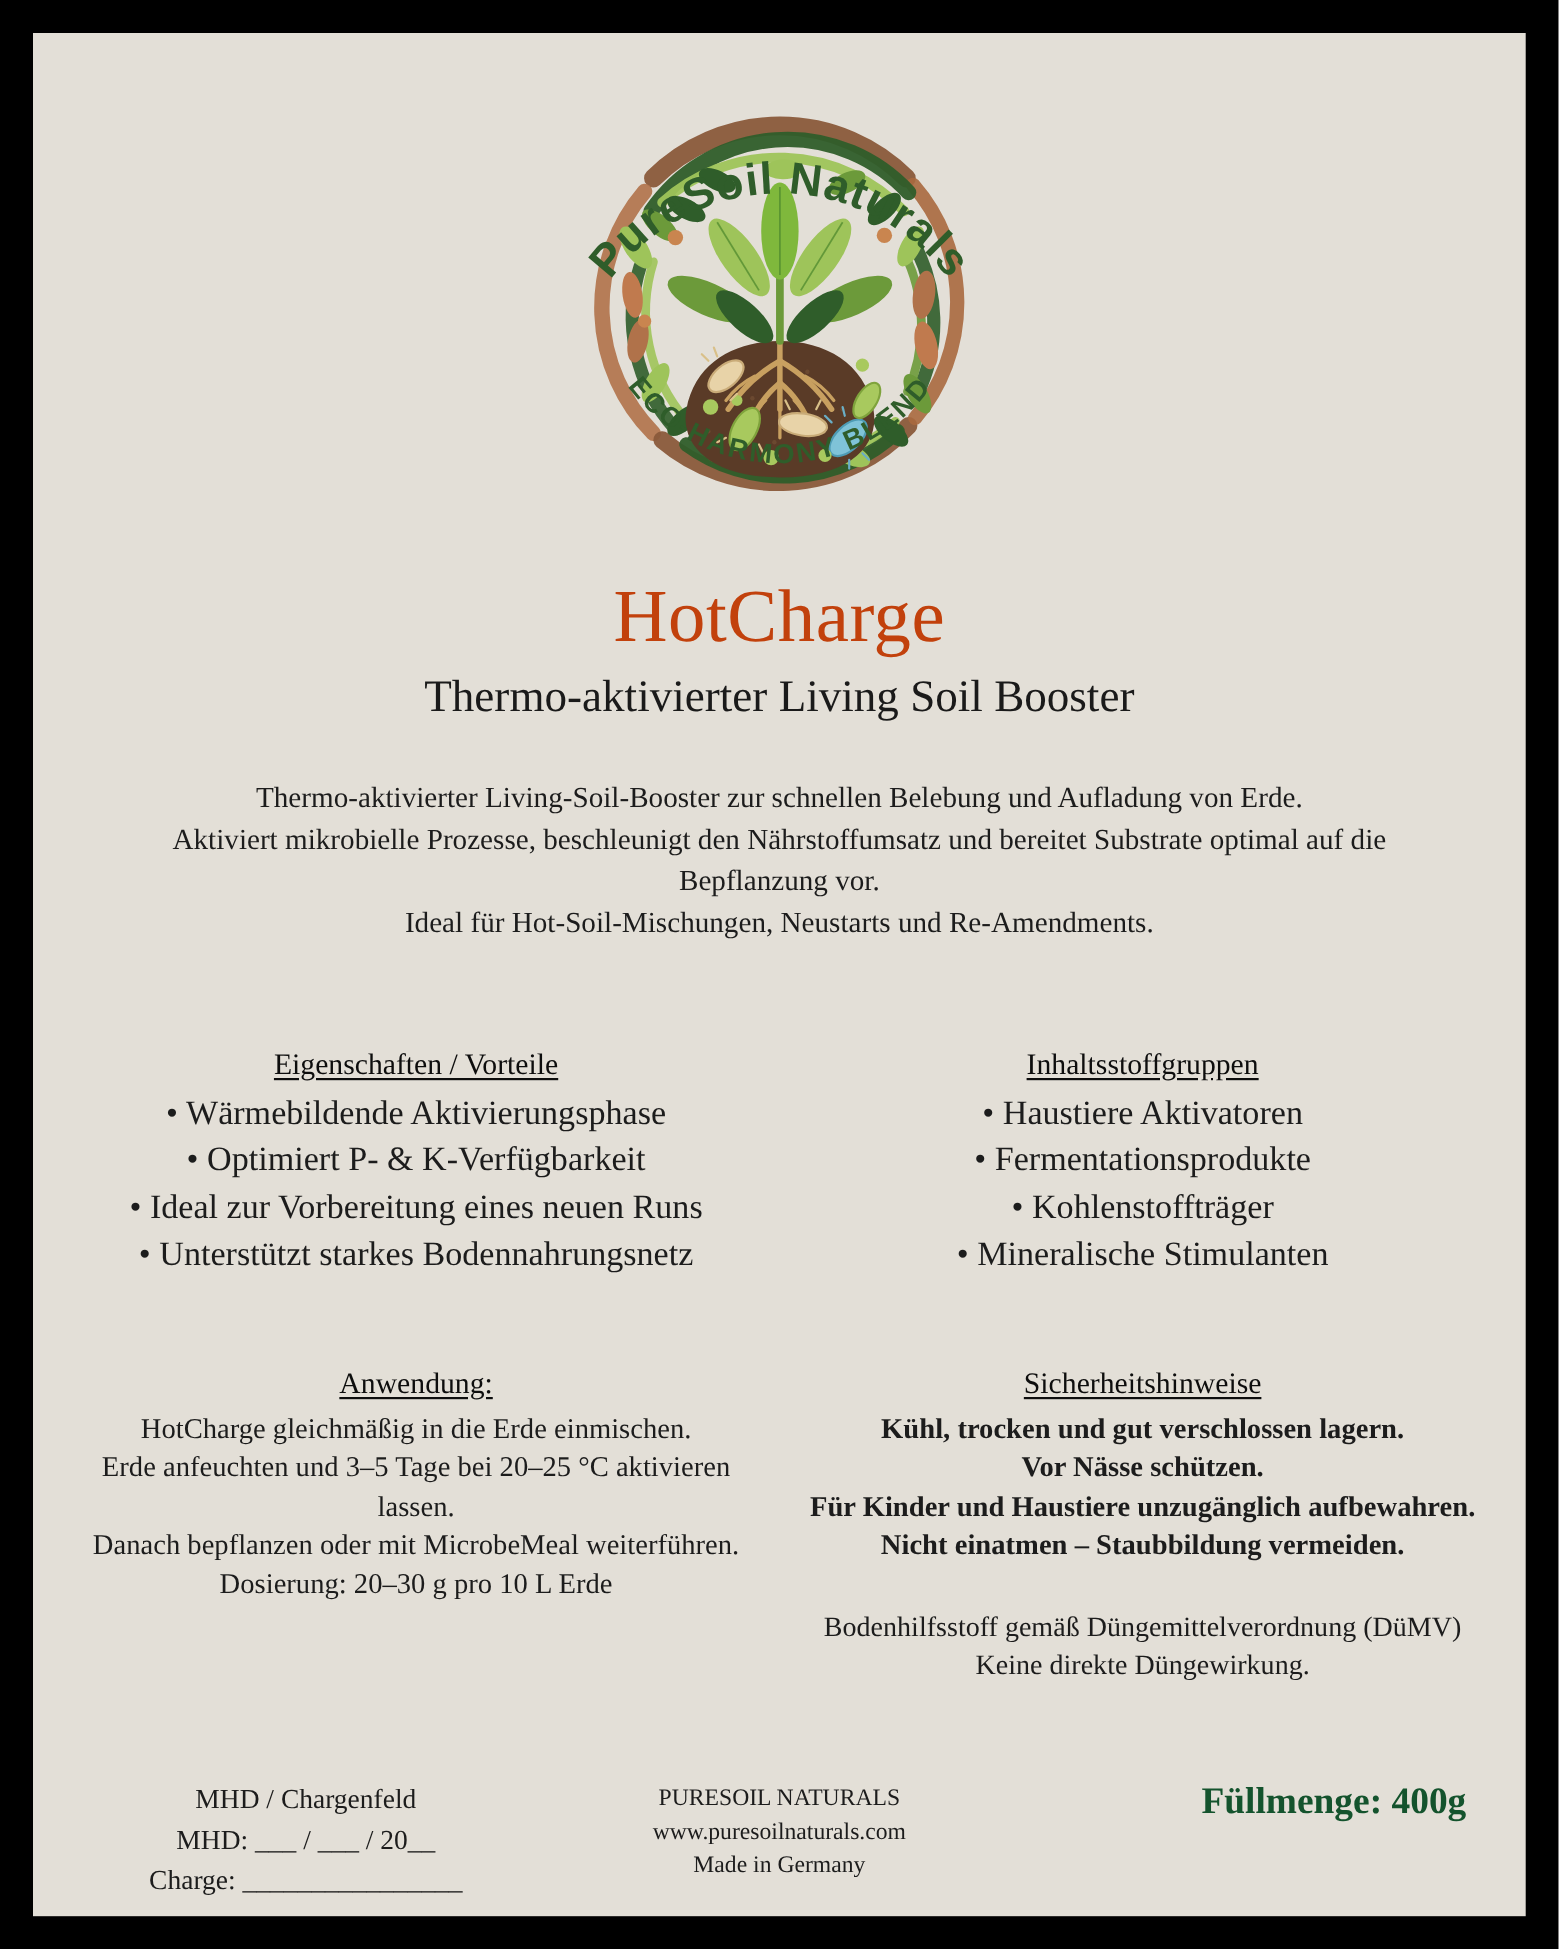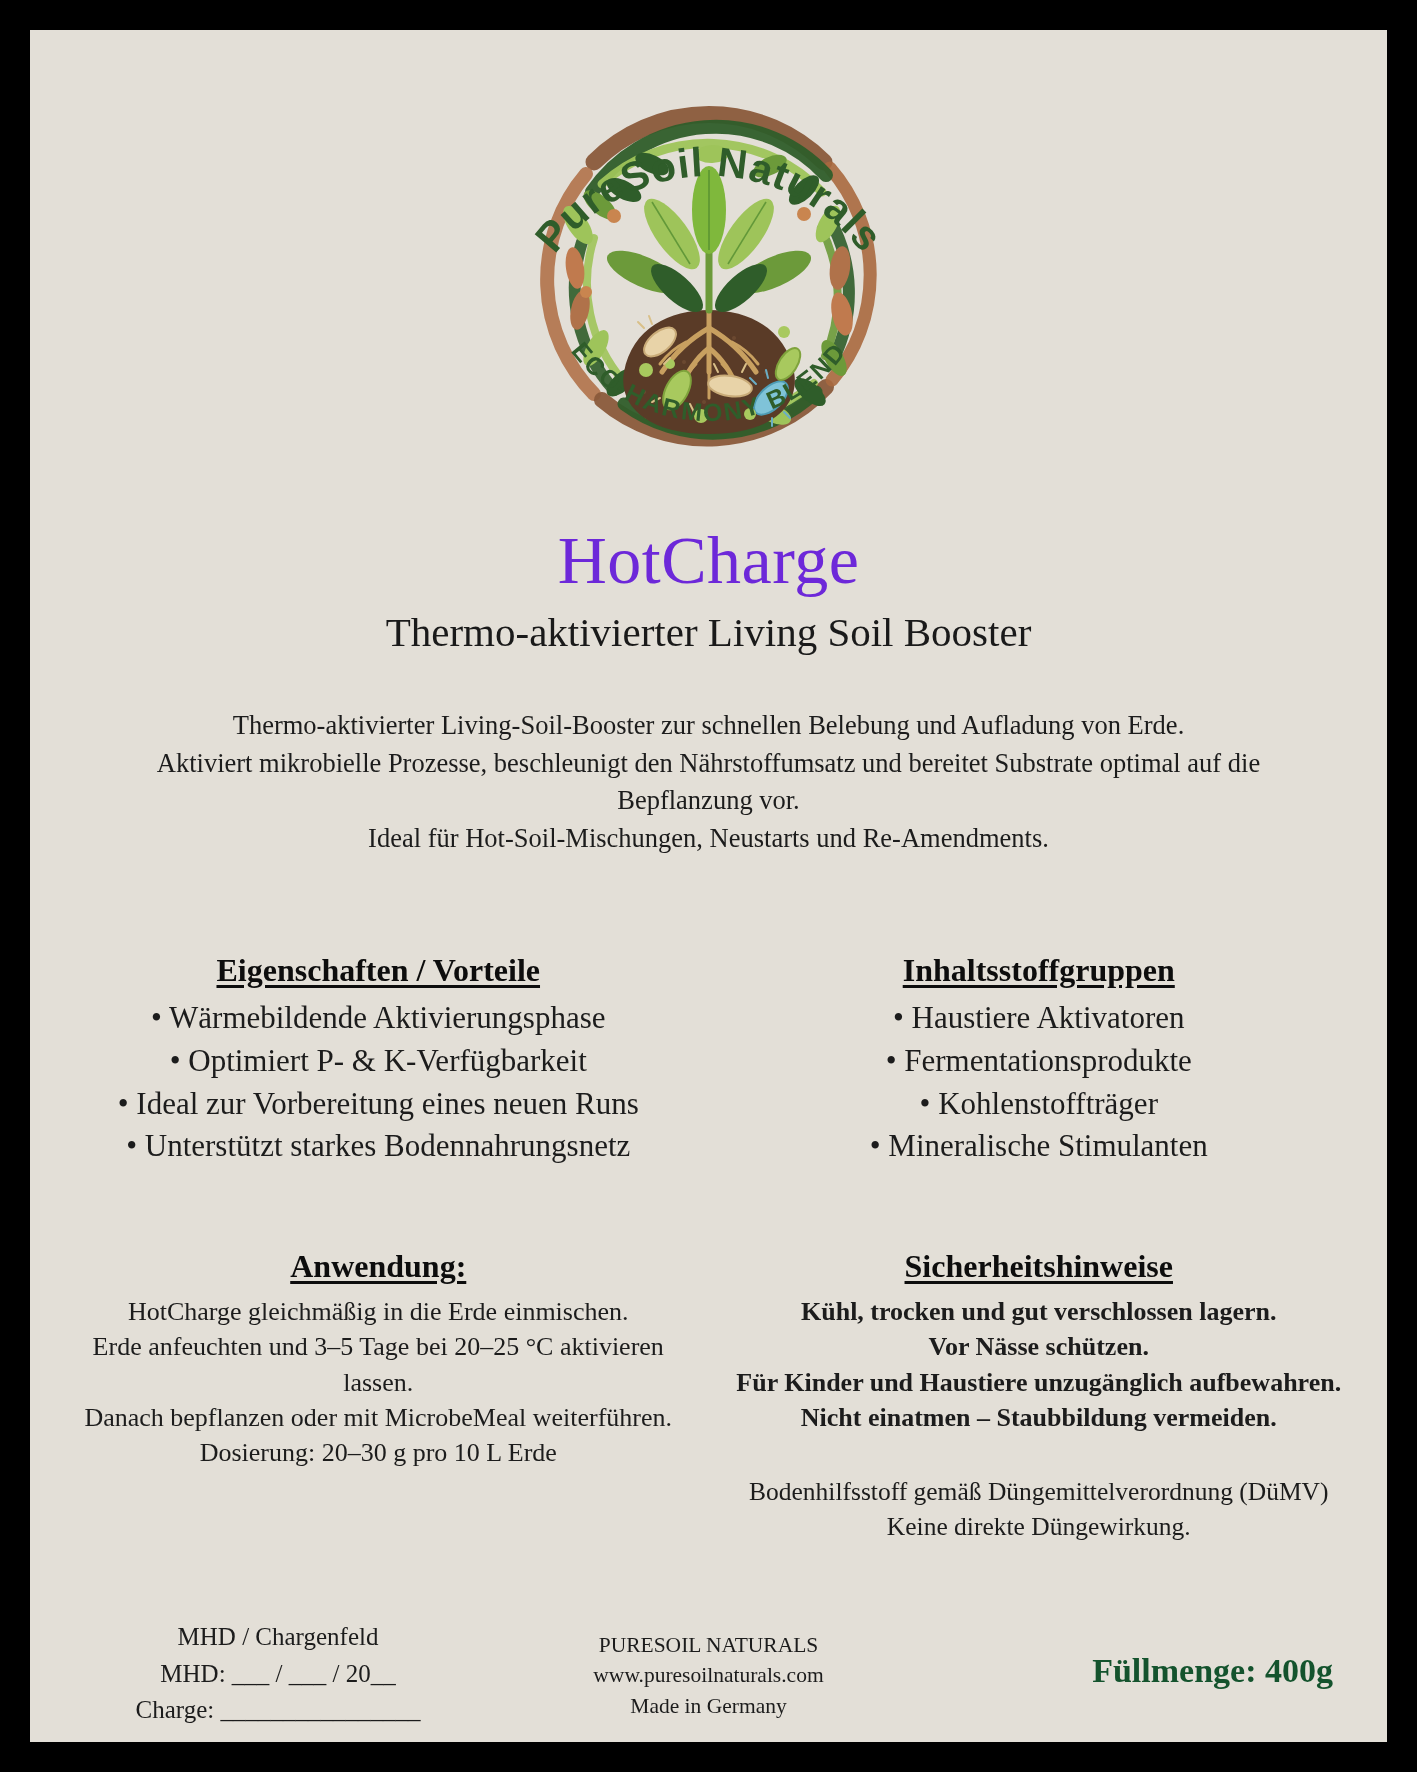--- a/index.html
+++ b/index.html
@@ -41,21 +41,21 @@
     margin-top: 4px;
     flex: 0 0 auto;
   }
   .logo-wrap svg { display:block; width:100%; height:100%; }
 
   
   .product-title {
     font-size: 68px;
     line-height: 1.0;
     letter-spacing: 0.5px;
-    color: #6d28d9;
+    color: #c2410c;
     margin-top: 14px;
     text-align: center;
     font-weight: 400;
   }
   .product-subtitle {
     font-size: 41px;
     line-height: 1.1;
     color: #1a1a1a;
     margin-top: 16px;
     text-align: center;
@@ -85,22 +85,22 @@
 
   .col {
     width: 50%;
     text-align: center;
     box-sizing: border-box;
   }
   .col.left { padding-right: 18px; }
   .col.right { padding-left: 18px; }
 
   .section-heading {
-    font-size: 32px;
-    font-weight: bold;
+    font-size: 27px;
+    font-weight: normal;
     text-decoration: underline;
     text-underline-offset: 4px;
     color: #0d0d0d;
     margin-bottom: 6px;
     line-height: 1.3;
   }
   .bullet-list { list-style: none; margin: 0; padding: 0; }
   .bullet-list li {
     font-size: 31px;
     line-height: 1.38;
@@ -118,21 +118,21 @@
 
   .usage-block .body-line:first-of-type { margin-top: 2px; }
 
   
   .footer {
     position: absolute;
     left: 36px;
     right: 36px;
     bottom: 10px;
     display: flex;
-    align-items: center;
+    align-items: flex-start;
     justify-content: space-between;
   }
   .footer-col { box-sizing: border-box; }
   .footer-left { width: 33%; text-align: center; padding-bottom: 4px; }
   .footer-left .body-line { font-size: 25px; line-height: 1.45; }
   .footer-center { width: 34%; text-align: center; }
   .footer-center .body-line { font-size: 21.5px; line-height: 1.42; }
   .footer-right { width: 33%; text-align: right; padding-right: 18px; padding-bottom: 10px; }
   .fill-amount {
     font-size: 34px;

